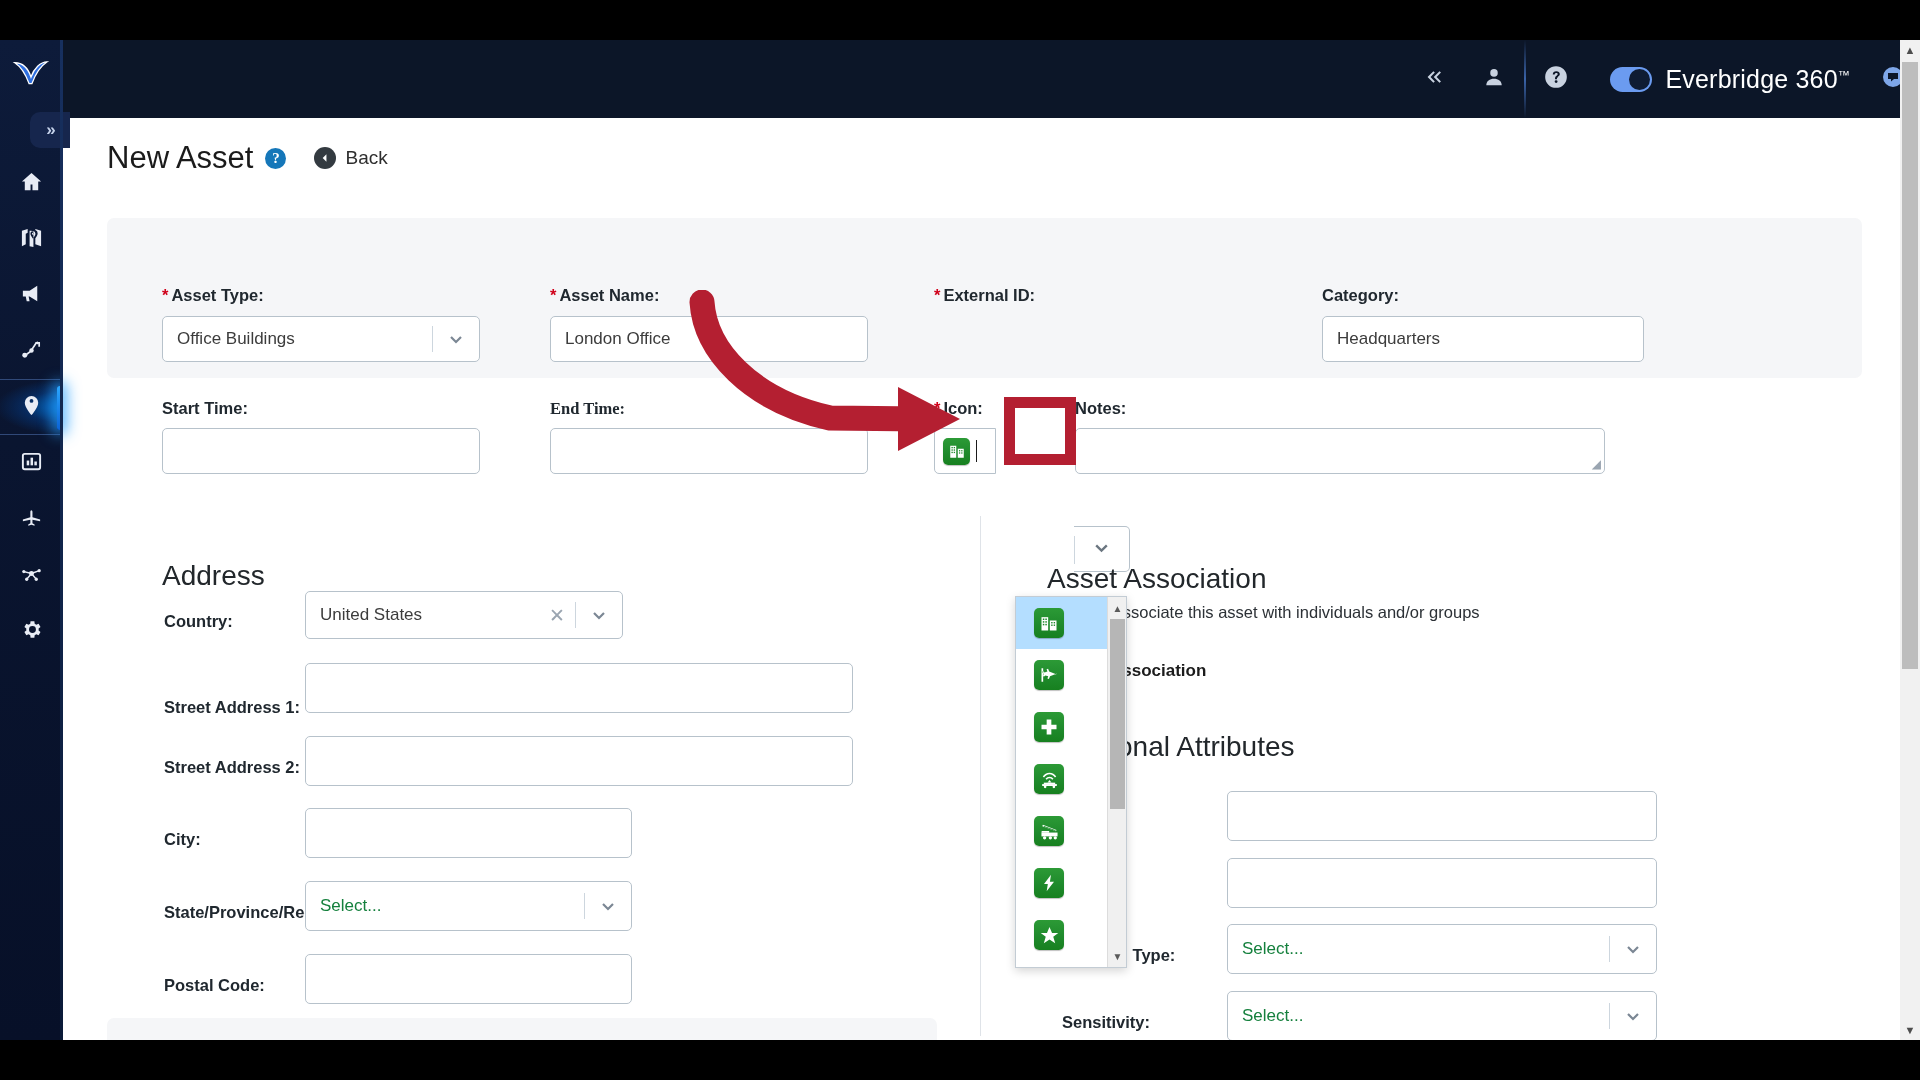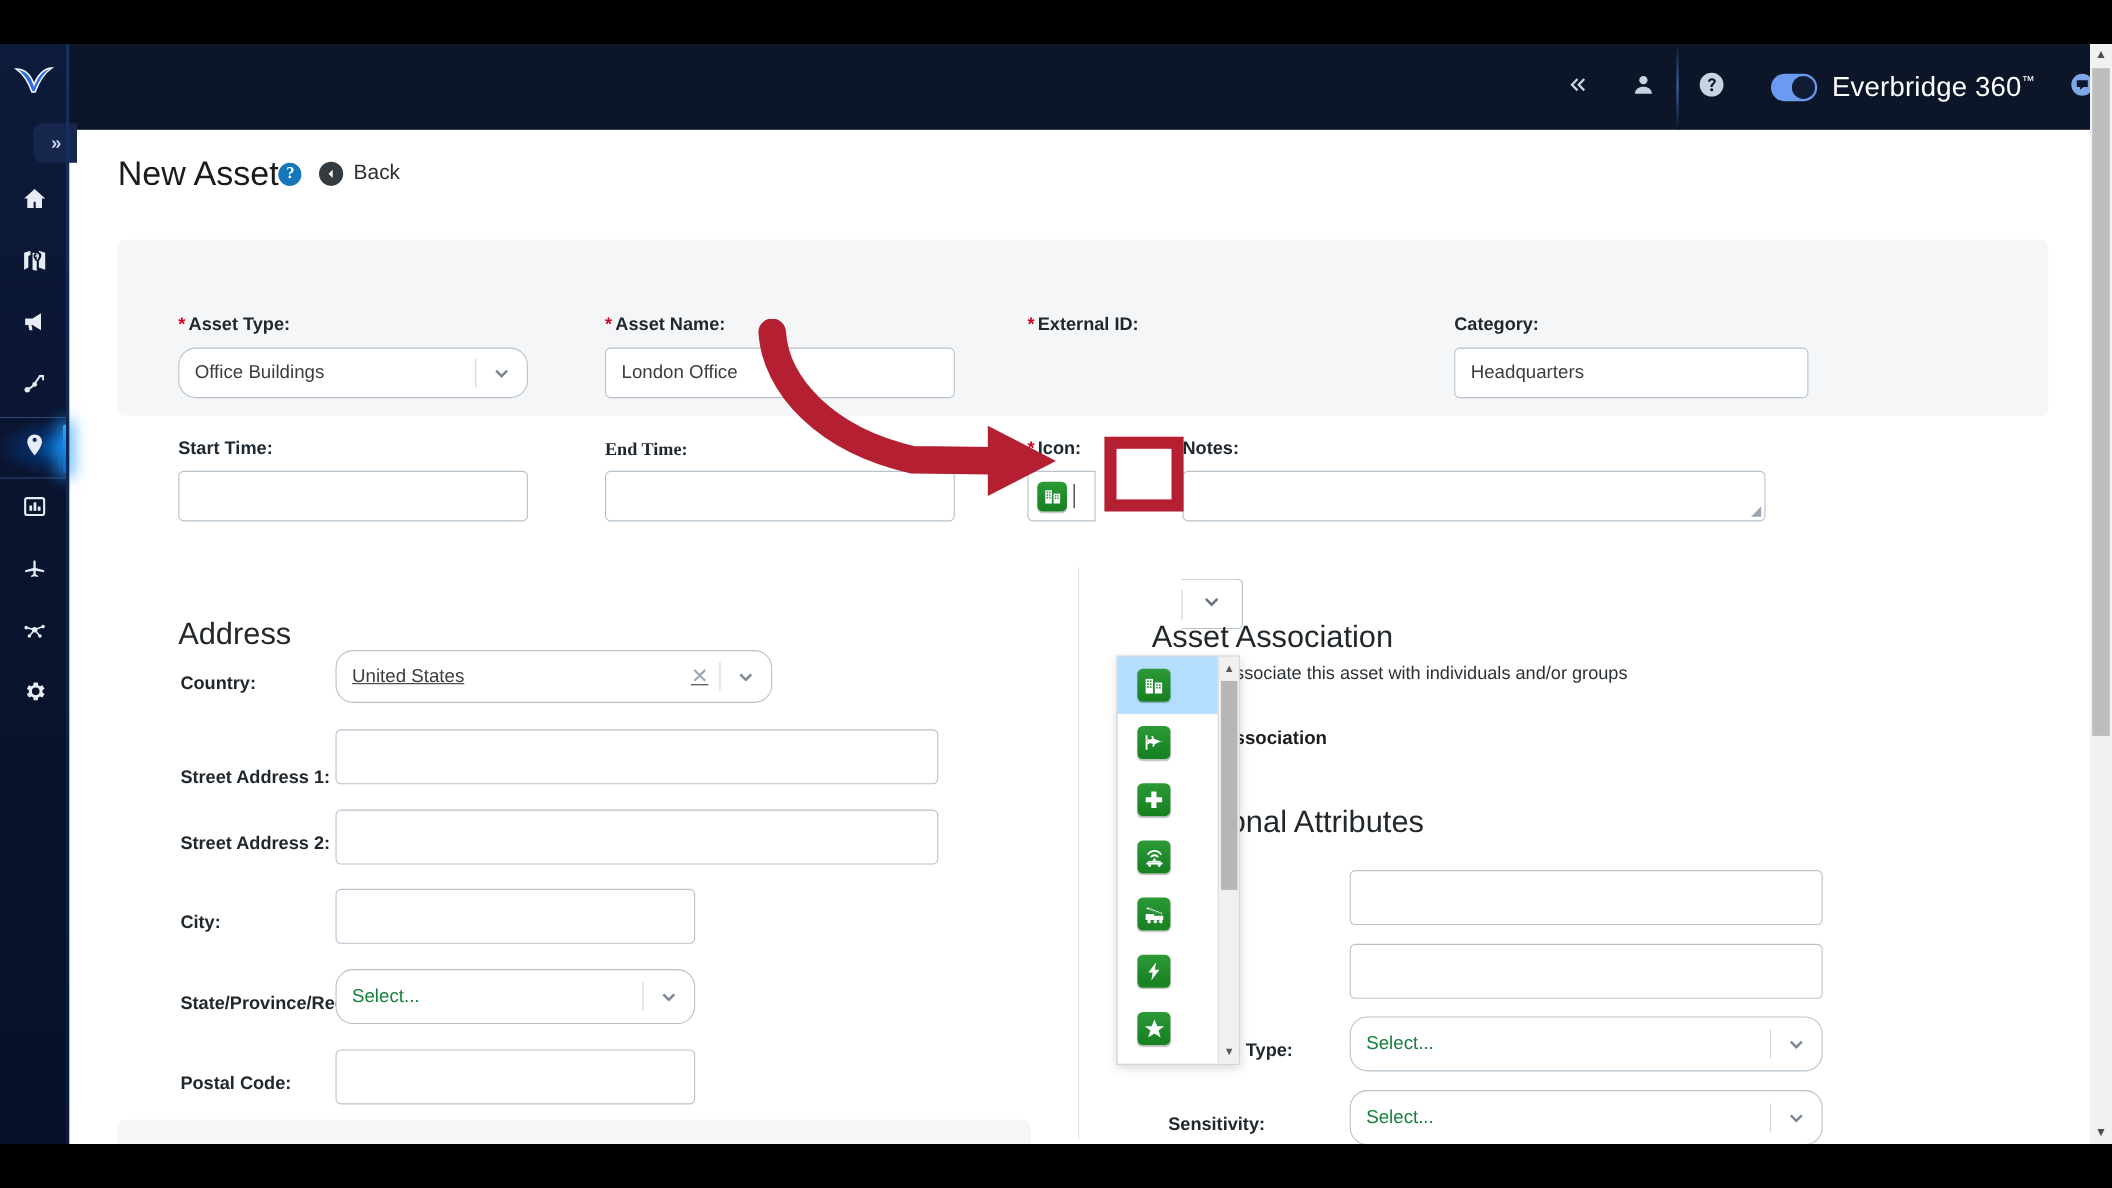--- a/index.html
+++ b/index.html
@@ -71,21 +71,21 @@
   .brand-tm { font-size:12px; vertical-align:super; }
   .brand-chat { width:54px; height:78px; display:flex; align-items:center; justify-content:center;}
   .brand-chat svg{ fill:#7ea6e8; }
 
   
   .content {
     position:absolute; left:62px; top:118px; width:1838px; height:922px;
     background:#fff; overflow:hidden;
   }
 
-  .page-head { position:absolute; left:45px; top:22px; display:flex; align-items:center; gap:0;}
+  .page-head { position:absolute; left:45px; top:22px; display:flex; align-items:center; gap:12px;}
   .page-title { font-size:31px; color:#1b1b1b; font-weight:400; }
   .help-dot {
     width:21px; height:21px; border-radius:50%; background:#1577b9;
     color:#fff; font-size:15px; font-weight:bold; display:flex; align-items:center; justify-content:center;
     font-family:"Liberation Serif", serif;
   }
   .back-wrap { display:flex; align-items:center; gap:9px; margin-left:16px;}
   .back-circle { width:22px; height:22px; border-radius:50%; background:#333a40; display:flex;align-items:center;justify-content:center;}
   .back-circle svg{ fill:#fff; }
   .back-label { font-size:19px; color:#2e2e2e; }
@@ -94,21 +94,21 @@
   .form-panel {
     position:absolute; left:45px; top:100px; width:1755px; height:160px;
     background:#f5f6f8; border-radius:7px;
   }
   .fld-label { position:absolute; font-size:16.5px; font-weight:bold; color:#20282f; white-space:nowrap; }
   .req { color:#d0021b; font-weight:bold; margin-right:3px; }
   .inp {
     position:absolute; background:#fff; border:1px solid #b7c2cb; border-radius:5px;
     font-size:17px; color:#3c3c3c; display:flex; align-items:center; padding:0 14px;
   }
-  .inp.sel { padding-right:0; justify-content:space-between;border-radius:16px; }
+  .inp.sel { padding-right:0; justify-content:space-between; }
   .sel-divider { width:1px; height:26px; background:#cdd6de; }
   .chev { width:46px; display:flex; align-items:center; justify-content:center; }
   .chev svg{ fill:none; stroke:#7b8794; stroke-width:2.2; }
   .clear-x { color:#9aa5b1; font-size:19px; padding-right:10px; }
 
   
   .sec-title { position:absolute; font-size:28px; color:#22272b; font-weight:400; }
   .sec-sub { position:absolute; font-size:16.5px; color:#2c3136; }
 
   .row-label { position:absolute; font-size:16.5px; font-weight:bold; color:#20282f; white-space:nowrap;}
@@ -379,21 +379,21 @@
           </svg></span>
     </div>
 
     <div class="inp" style="left:1013px; top:310px; width:530px; height:46px; position:absolute;">
       <span class="notes-grip">◢</span>
     </div>
 
     <div class="sec-title" style="left:100px; top:442px;">Address</div>
 
     <div class="row-label" style="left:102px; top:494px;">Country:</div>
-    <div class="inp sel" style="left:243px; top:473px; width:397px; height:48px;text-decoration:underline;">
+    <div class="inp sel" style="left:243px; top:473px; width:318px; height:48px;">
       <span>United States</span>
       <span style="display:flex;align-items:center;">
         <span class="clear-x">✕</span>
         <span class="sel-divider"></span>
         <span class="chev">
             <svg width="16" height="16" viewBox="0 0 16 16">
               <path d="M3 6l5 5 5-5"></path>
             </svg>
           </span>
       </span>

